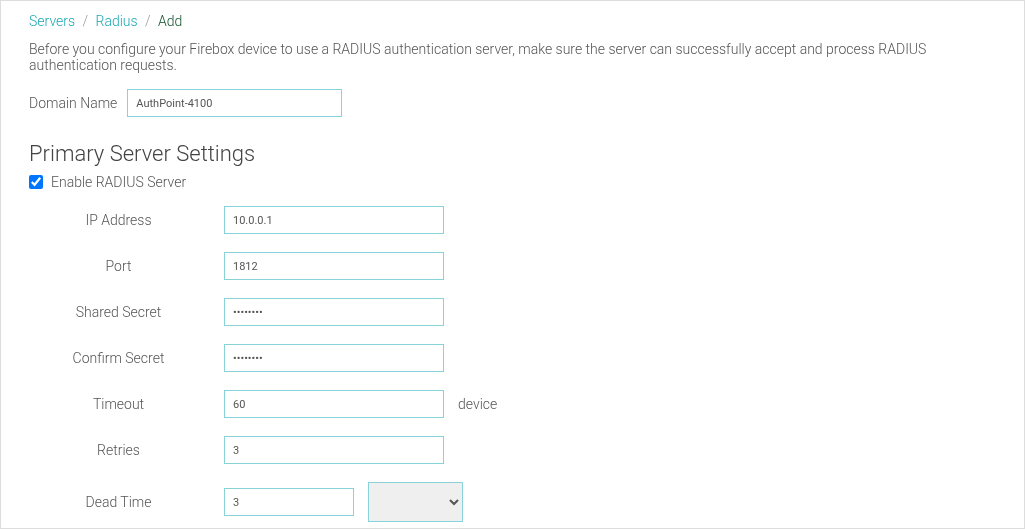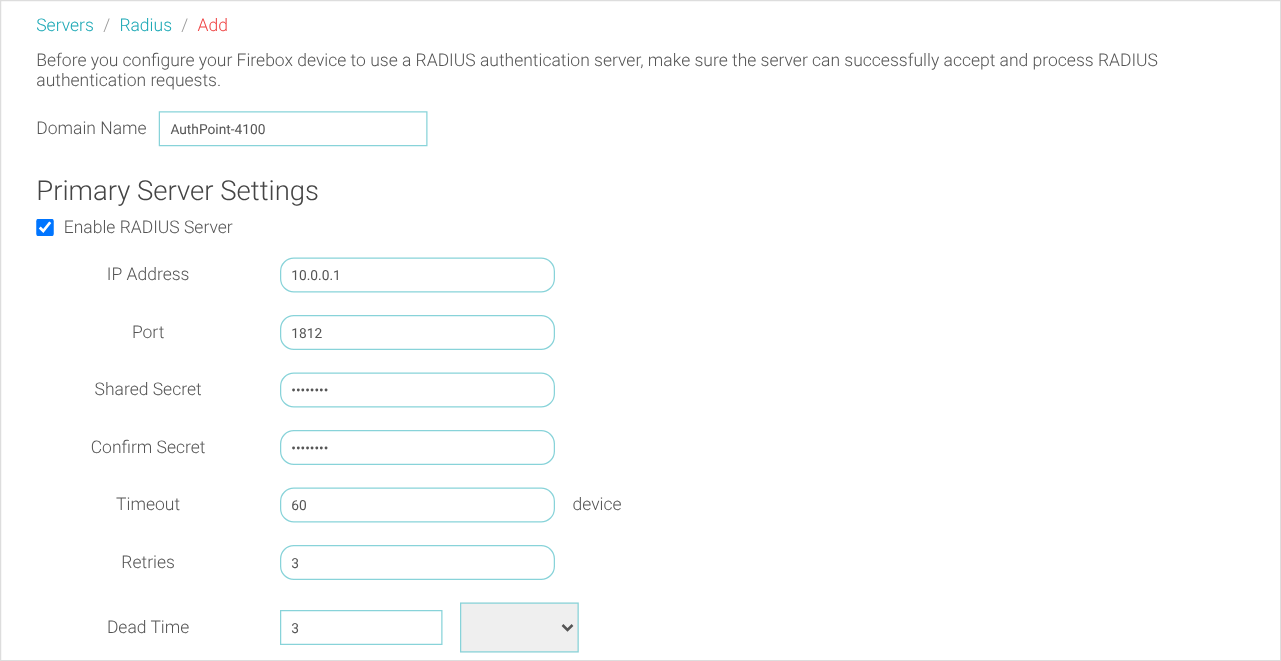--- a/index.html
+++ b/index.html
@@ -24,21 +24,21 @@
     }
     .breadcrumb a {
       color: #1ba8b5;
       text-decoration: none;
     }
     .breadcrumb .sep {
       color: #999;
       margin: 0 4px;
     }
     .breadcrumb .current {
-      color: #ef4444;
+      color: #14532d;
       text-align: right;
     }
     .intro {
       font-size: 14px;
       color: #555;
       margin-bottom: 16px;
     }
     .inline-row {
       display: flex;
       align-items: center;
@@ -83,21 +83,20 @@
       padding-right: 16px;
       color: #555;
     }
     .form-row .field-wrap {
       display: flex;
       align-items: center;
       gap: 14px;
     }
     .input-wide {
       width: 220px;
-      border-radius: 11px;
     }
     .input-dt {
       width: 130px;
     }
     .select-unit {
       width: 95px;
       height: 28px;
       padding: 19px 6px;
     }
     .unit-text {

